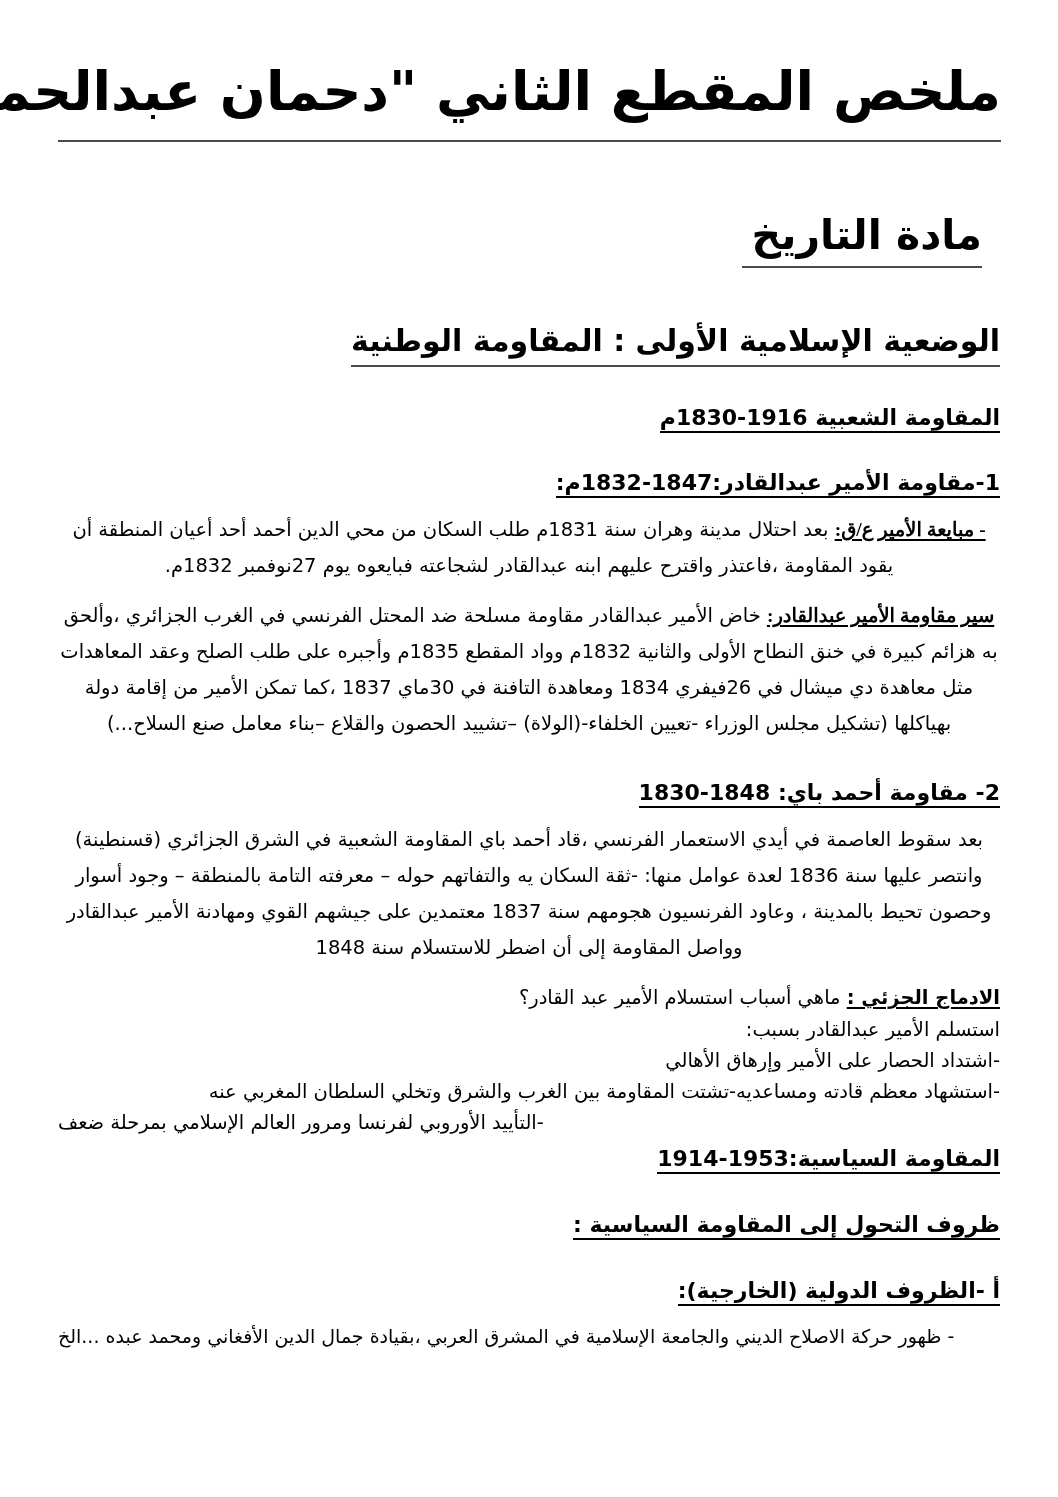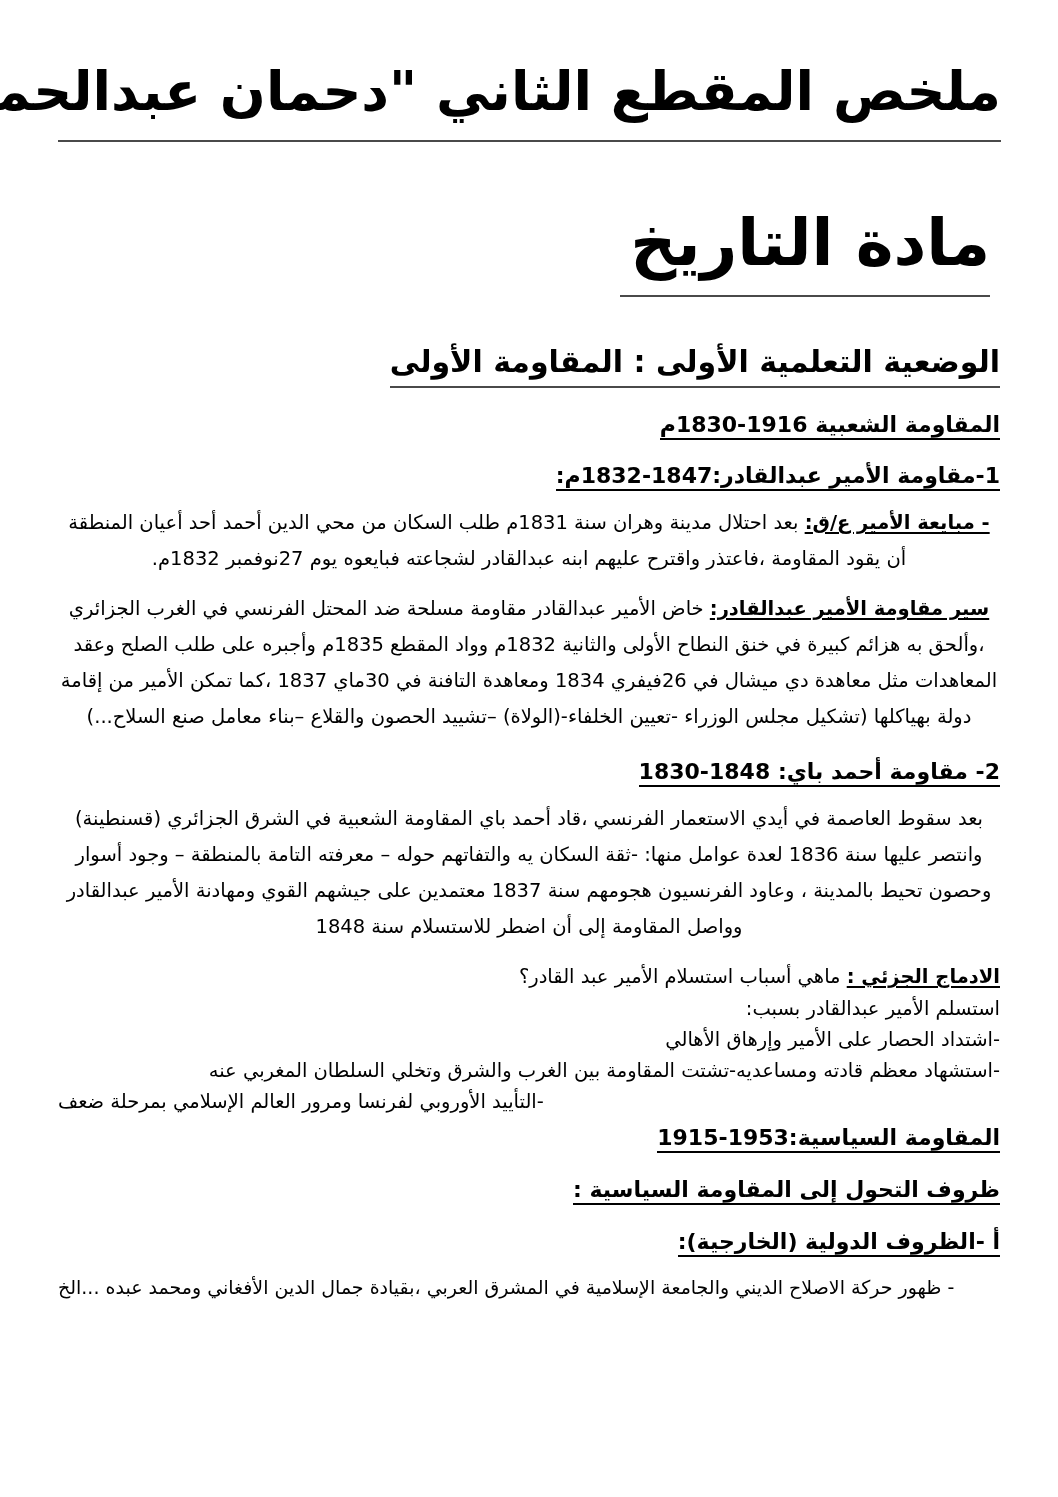--- a/index.html
+++ b/index.html
@@ -35,48 +35,48 @@
     white-space: nowrap;
   }
 
   
   .subject-wrap {
     margin: 50px 60px 0 58px;
     text-align: right;
   }
   .subject-title {
     display: inline-block;
-    margin: 8px;
+    margin: 16px;
     font-family: "DejaVu Serif", "DejaVu Sans", serif;
-    font-size: 64px;
+    font-size: 41px;
     font-weight: bold;
     line-height: 1.35;
     border-bottom: 2px solid #4a4a4a;
-    padding-bottom: 8px;
+    padding-bottom: 2px;
     padding-left: 10px;
   }
 
   
   .situation-wrap {
     margin: 34px 58px 0 58px;
     text-align: right;
   }
   .situation-title {
     display: inline-block;
     margin: 0;
     font-size: 30px;
     font-weight: bold;
     line-height: 1.5;
     border-bottom: 2px solid #4a4a4a;
     padding-bottom: 2px;
   }
 
   
   .sec-heading {
-    margin: 22px 58px 0 58px;
+    margin: 36px 58px 0 58px;
     text-align: right;
     font-size: 22px;
     font-weight: bold;
     line-height: 1.35;
   }
   .sec-heading .u {
     border-bottom: 2px solid #000;
     padding-bottom: 1px;
   }
 
@@ -86,20 +86,21 @@
     font-size: 19.5px;
     line-height: 1.85;
     text-align: center;
     direction: rtl;
   }
   .para .lead {
     font-weight: bold;
     text-decoration: underline;
     text-decoration-thickness: 2px;
     text-underline-offset: 3px;
+    font-family: Liberation Serif, serif;
   }
 
   
   .list-block {
     margin: 16px 58px 0 58px;
     font-size: 19.5px;
     line-height: 1.6;
     text-align: right;
   }
   .list-block .line { }
@@ -122,21 +123,21 @@
 
   <header class="main-title-wrap">
     <h1 class="main-title">ملخص المقطع الثاني "دحمان عبدالحميد"</h1>
   </header>
 
   <div class="subject-wrap">
     <h2 class="subject-title">مادة التاريخ</h2>
   </div>
 
   <div class="situation-wrap">
-    <h3 class="situation-title">الوضعية التعلمية الأولى : المقاومة الأولى</h3>
+    <h3 class="situation-title">الوضعية الإسلامية الأولى : المقاومة الوطنية</h3>
   </div>
 
   <div class="sec-heading">
     <span class="u">المقاومة الشعبية 1916-1830م</span>
   </div>
 
   <div class="sec-heading">
     <span class="u">1-مقاومة الأمير عبدالقادر:1847-1832م:</span>
   </div>
 
@@ -152,21 +153,21 @@
 
   <div class="list-block">
     <div class="line"><span class="lead">الادماج الجزئي :</span><span> ماهي أسباب استسلام الأمير عبد القادر؟</span></div>
     <div class="line">استسلم الأمير عبدالقادر بسبب:</div>
     <div class="line">-اشتداد الحصار على الأمير وإرهاق الأهالي</div>
     <div class="line">-استشهاد معظم قادته ومساعديه-تشتت المقاومة بين الغرب والشرق وتخلي السلطان المغربي عنه</div>
     <div class="line centered">-التأييد الأوروبي لفرنسا ومرور العالم الإسلامي بمرحلة ضعف</div>
   </div>
 
   <div class="sec-heading tight-top">
-    <span class="u">المقاومة السياسية:1953-1915</span>
+    <span class="u">المقاومة السياسية:1953-1914</span>
   </div>
 
   <div class="sec-heading">
     <span class="u">ظروف التحول إلى المقاومة السياسية :</span>
   </div>
 
   <div class="sec-heading">
     <span class="u">أ -الظروف الدولية (الخارجية):</span>
   </div>
 

